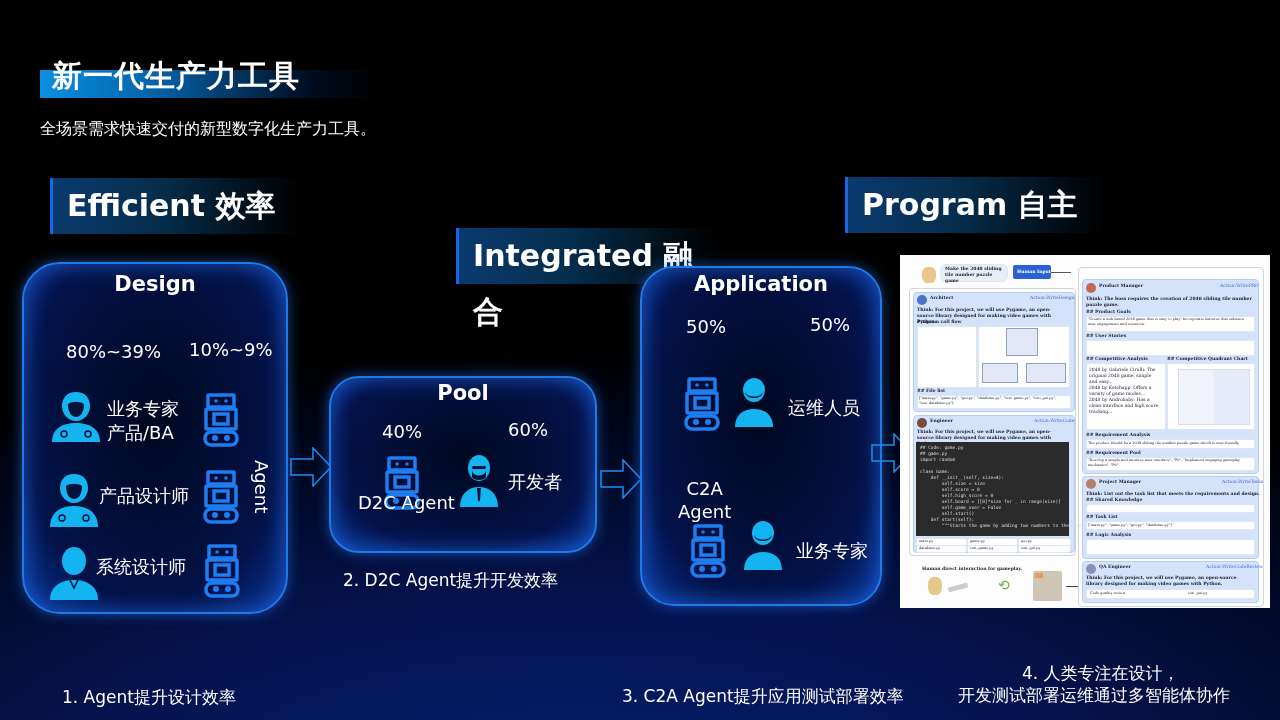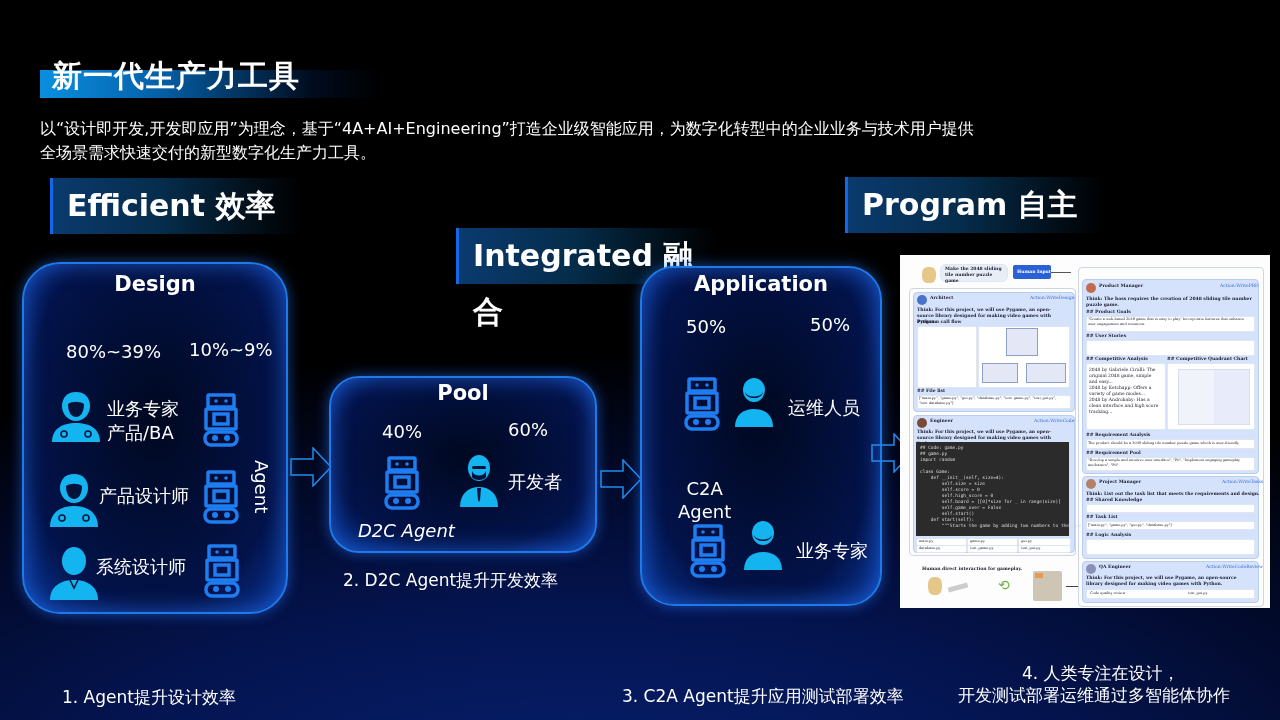--- a/index.html
+++ b/index.html
@@ -47,21 +47,20 @@
   .tiny.blue { color:#3a6fd8; }
   .tiny.w { color:#ddd; font-family:"DejaVu Sans Mono", monospace; }
   .avatar { position:absolute; width:10px; height:10px; border-radius:50%; background:#4a72c8; }
 </style>
 </head>
 <body>
 
 <div class="abs title-bar"></div>
 <div class="abs title-text">新一代生产力工具</div>
 <div class="abs intro">
-  <div>以“设计即开发,开发即应用”为理念，基于“4A+AI+Engineering”打造企业级智能应用，为数字化转型中的企业业务与技术用户提供</div>
   <div>全场景需求快速交付的新型数字化生产力工具。</div>
 </div>
 
 <div class="abs sec-head" style="left:50px;top:178px;width:250px;">Efficient 效率</div>
 <div class="abs sec-head" style="left:456px;top:180px;width:260px;margin-top:48px;">Integrated 融合</div>
 <div class="abs sec-head" style="left:845px;top:177px;width:260px;">Program 自主</div>
 
 <div class="abs card" style="left:22px;top:262px;width:266px;height:352px;"></div>
 <div class="abs card-title" style="left:22px;top:272px;width:266px;">Design</div>
 <div class="abs pct" style="left:66px;top:341px;">80%~39%</div>
@@ -171,21 +170,21 @@
 <div class="abs icon" style="left:459px;top:453px;">
   <svg width="40" height="54" viewBox="0 0 40 54">
       <ellipse cx="20" cy="15" rx="11" ry="13" fill="#14b4f0"></ellipse>
       <path d="M13 18c2 6 12 6 14 0v6c-2 4-12 4-14 0z" fill="#02123a"></path>
       <rect x="13" y="13" width="14" height="3" rx="1.5" fill="#02123a"></rect>
       <path d="M1 54c0-13 8-20 19-20s19 7 19 20z" fill="#14b4f0"></path>
       <path d="M18 35h4l-1 12-1 2-1-2z" fill="#02123a"></path>
     </svg>
 </div>
 <div class="abs lbl" style="left:508px;top:470px;">开发者</div>
-<div class="abs lbl" style="left:358px;top:520px;font-style:italic;">D2C Agent</div>
+<div class="abs lbl" style="left:358px;top:492px;">D2C Agent</div>
 <div class="abs caption" style="left:343px;top:569px;">2. D2C Agent提升开发效率</div>
 
 <div class="abs icon" style="left:600px;top:459px;">
   <svg width="42" height="40" viewBox="0 0 42 40">
       <path d="M1 12h22V1l18 19-18 19V28H1z" fill="none" stroke="#1e8ef0" stroke-width="1.5"></path>
     </svg>
 </div>
 
 <div class="abs card" style="left:640px;top:266px;width:242px;height:340px;border-radius:34px;"></div>
 <div class="abs card-title" style="left:640px;top:272px;width:242px;">Application</div>

